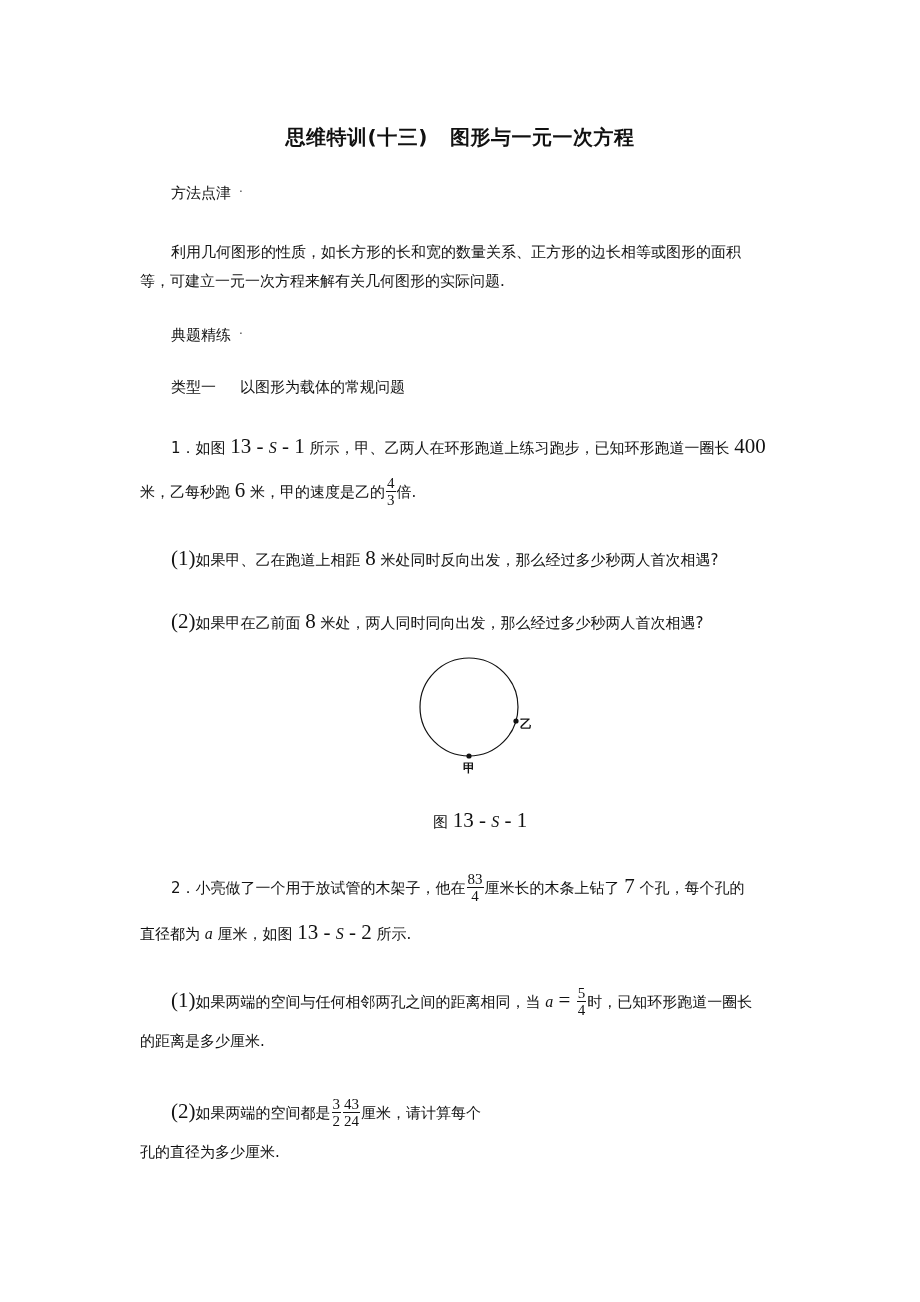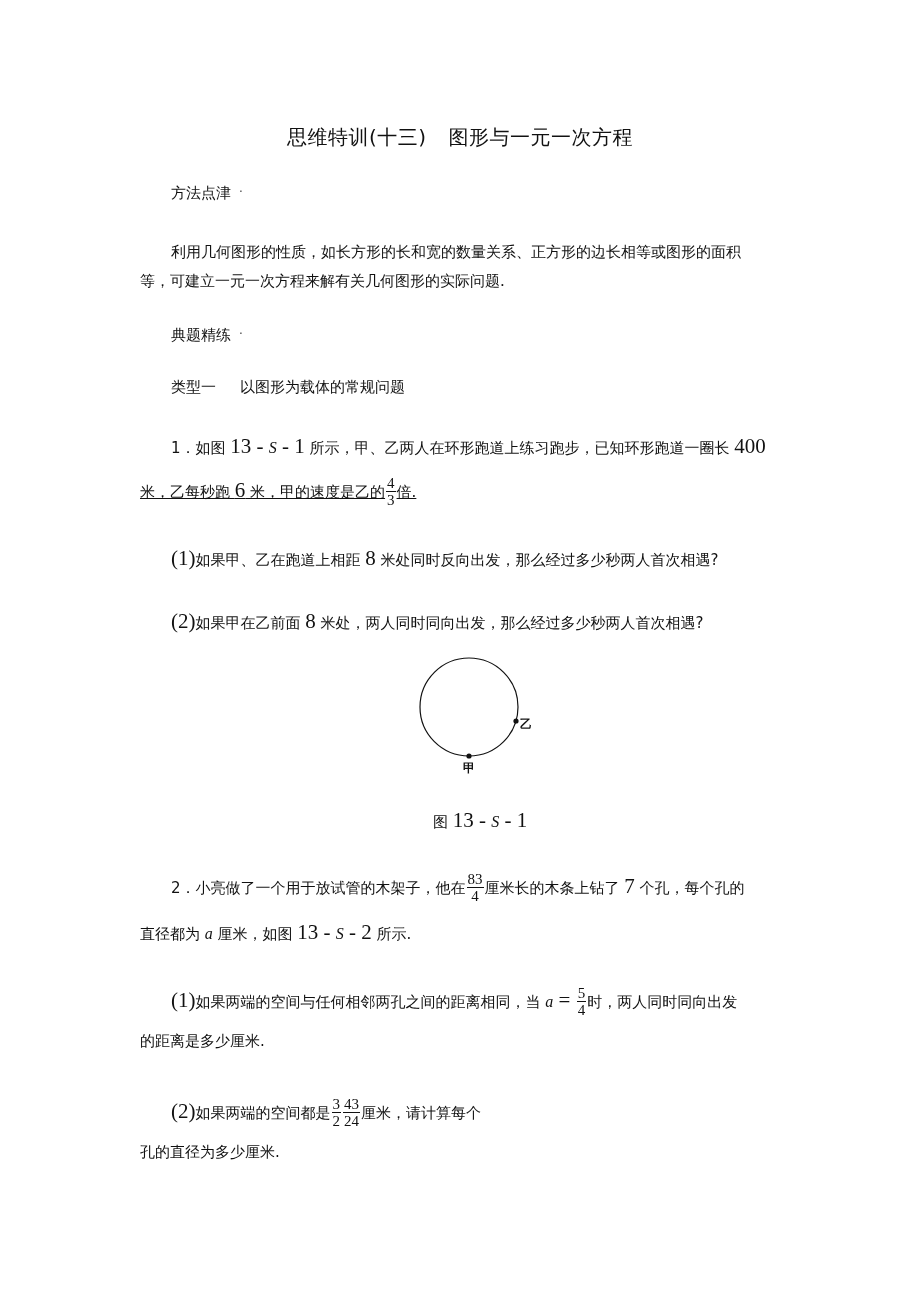--- a/index.html
+++ b/index.html
@@ -3,21 +3,21 @@
   <meta charset="utf-8">
   <style>
     html, body { margin: 0; padding: 0; background: #ffffff; }
     body {
       width: 920px; height: 1302px; position: relative; overflow: hidden;
       color: #111; font-family: "DejaVu Sans", sans-serif;
     }
     .abs { position: absolute; white-space: nowrap; }
     .title {
       left: 0; width: 920px; top: 124px; text-align: center;
-      font-size: 20px; font-weight: normal; letter-spacing: 0.5px;
+      font-size: 20px; font-weight: bold; letter-spacing: 0.5px;
     }
     .title .gap { display: inline-block; width: 22px; }
     .sans { font-family: "DejaVu Sans", sans-serif; font-size: 15px; }
     .serif { font-family: "DejaVu Serif", serif; font-size: 15px; }
     .num { font-family: "Liberation Serif", serif; font-size: 21px; }
     .ital { font-family: "Liberation Serif", serif; font-style: italic; font-size: 16px; }
     .marker { color: #444; font-size: 12px; margin-left: 8px; position: relative; top: -2px; }
     .frac {
       display: inline-block; vertical-align: middle; text-align: center;
       font-family: "Liberation Serif", serif; font-size: 15px; line-height: 16px;
@@ -47,21 +47,21 @@
   <span>典题精练</span><span class="marker">·</span>
 </div>
 
 <div class="abs sans" style="left:171px; top:378px;">
   <span>类型一</span><span class="spacer"></span><span>以图形为载体的常规问题</span>
 </div>
 
 <div class="abs sans" style="left:171px; top:434px;">
   <span>1．如图 </span><span class="num">13 - </span><span class="ital">S</span><span class="num"> - 1</span><span> 所示，甲、乙两人在环形跑道上练习跑步，已知环形跑道一圈长 </span><span class="num">400</span>
 </div>
-<div class="abs sans" style="left:140px; top:476px;text-decoration:underline;">
+<div class="abs sans" style="left:140px; top:476px;">
   <span>米，乙每秒跑 </span><span class="num">6</span><span> 米，甲的速度是乙的</span><span class="frac"><span class="n">4</span><span class="d">3</span></span><span>倍.</span>
 </div>
 
 <div class="abs sans" style="left:171px; top:546px;">
   <span class="num">(1)</span><span>如果甲、乙在跑道上相距 </span><span class="num">8</span><span> 米处同时反向出发，那么经过多少秒两人首次相遇?</span>
 </div>
 <div class="abs sans" style="left:171px; top:609px;">
   <span class="num">(2)</span><span>如果甲在乙前面 </span><span class="num">8</span><span> 米处，两人同时同向出发，那么经过多少秒两人首次相遇?</span>
 </div>
 
@@ -78,20 +78,20 @@
 </div>
 
 <div class="abs sans" style="left:171px; top:872px;">
   <span>2．小亮做了一个用于放试管的木架子，他在</span><span class="frac"><span class="n">83</span><span class="d">4</span></span><span>厘米长的木条上钻了 </span><span class="num">7</span><span> 个孔，每个孔的</span>
 </div>
 <div class="abs sans" style="left:140px; top:920px;">
   <span>直径都为 </span><span class="ital">a</span><span> 厘米，如图 </span><span class="num">13 - </span><span class="ital">S</span><span class="num"> - 2</span><span> 所示.</span>
 </div>
 
 <div class="abs sans" style="left:171px; top:986px;">
-  <span class="num">(1)</span><span>如果两端的空间与任何相邻两孔之间的距离相同，当 </span><span class="ital">a</span><span class="num"> = </span><span class="frac"><span class="n">5</span><span class="d">4</span></span><span>时，两人同时同向出发</span>
+  <span class="num">(1)</span><span>如果两端的空间与任何相邻两孔之间的距离相同，当 </span><span class="ital">a</span><span class="num"> = </span><span class="frac"><span class="n">5</span><span class="d">4</span></span><span>时，已知环形跑道一圈长</span>
 </div>
 <div class="abs sans" style="left:140px; top:1032px;">的距离是多少厘米.</div>
 
 <div class="abs sans" style="left:171px; top:1097px;">
   <span class="num">(2)</span><span>如果两端的空间都是</span><span class="frac"><span class="n">3</span><span class="d">2</span></span><span class="frac"><span class="n">43</span><span class="d">24</span></span><span>厘米，请计算每个</span>
 </div>
 <div class="abs sans" style="left:140px; top:1143px;">孔的直径为多少厘米.</div>
 
 </body></html>

